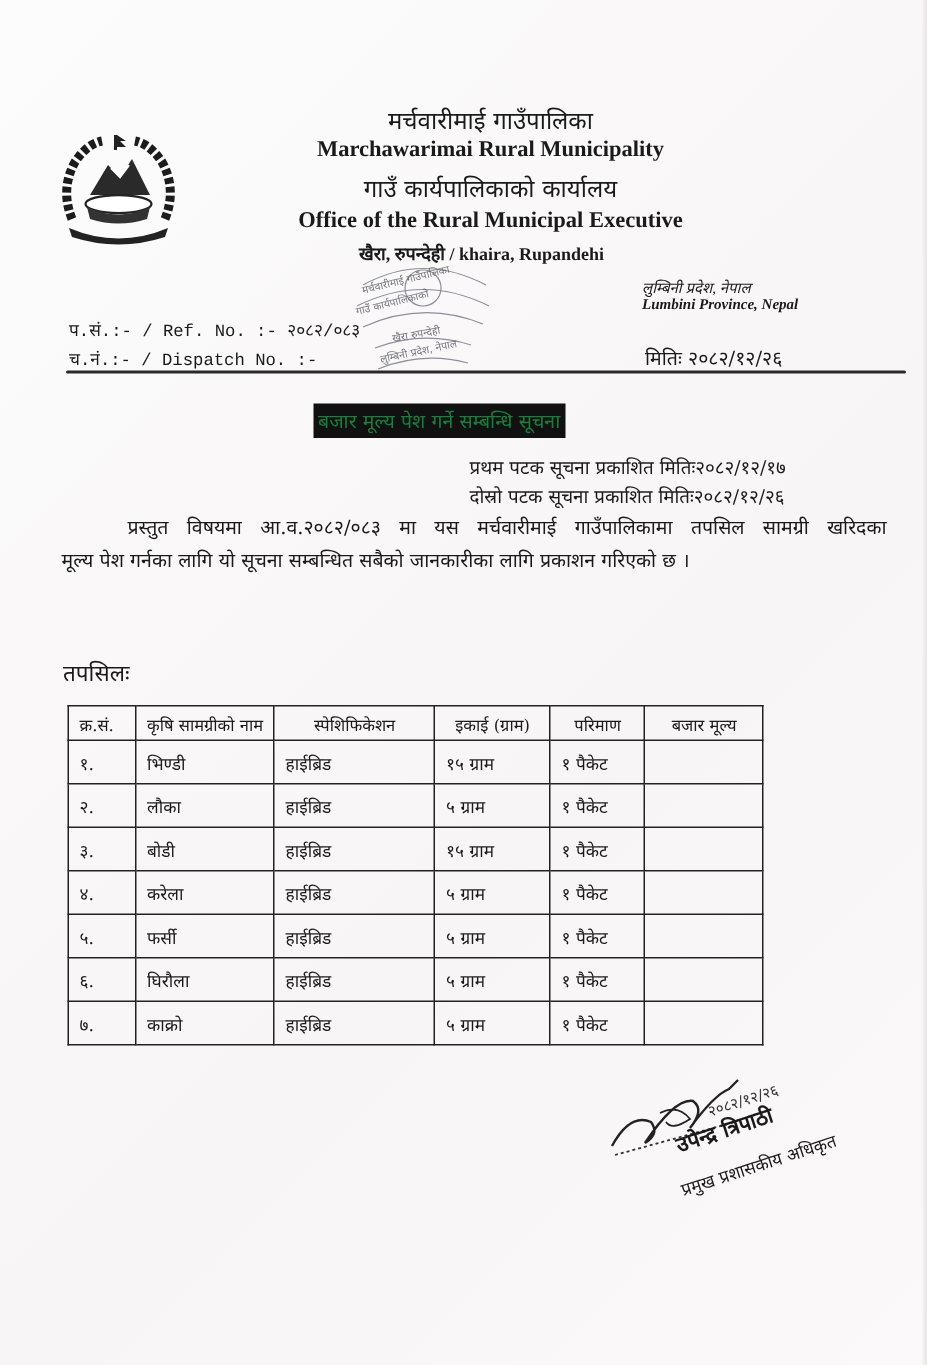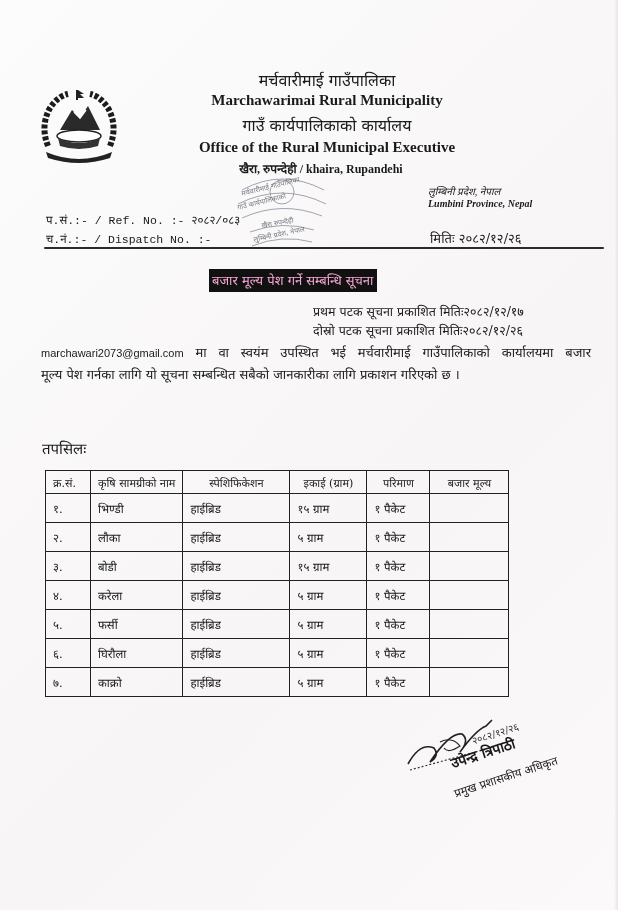--- a/index.html
+++ b/index.html
@@ -27,21 +27,21 @@
   .prov-np { top: 184px; font-size: 10px; }
   .prov-en { top: 198px; font-size: 10px; font-weight: bold; }
 
   .ref { position: absolute; left: 46px; font-size: 11.5px; font-family: Liberation Mono, monospace; }
   .ref-no { top: 212px; }
   .disp-no { top: 231px; }
   .date { position: absolute; left: 430px; top: 229px; font-size: 13px; }
 
   .hr { position: absolute; left: 44px; top: 247px; width: 560px; height: 2px; background: #2a2a2a; border-radius: 1px; }
 
-  .title-box { position: absolute; left: 209px; top: 269px; background: #111; color: #f9a8d4; font-size: 13px; padding: 2px 4px 3px 3px; white-space: nowrap; }
+  .title-box { position: absolute; left: 209px; top: 269px; background: #111; color: #15803d; font-size: 13px; padding: 2px 4px 3px 3px; white-space: nowrap; }
 
   .pub { position: absolute; left: 313px; font-size: 12.5px; white-space: nowrap; }
   .pub1 { top: 303px; }
   .pub2 { top: 322px; }
 
   .para { position: absolute; left: 41px; width: 550px; font-size: 13px; line-height: 22px; text-align: justify; }
   .para .line { display: block; white-space: nowrap; text-align-last: justify; }
   .para .indent { padding-left: 44px; }
   .para .last { text-align-last: left; }
   .email { font-family: "Liberation Sans", sans-serif; font-size: 11px; }
@@ -117,21 +117,21 @@
 </div>
 
 <div class="hr"></div>
 
 <div class="title-box">बजार मूल्य पेश गर्ने सम्बन्धि सूचना</div>
 
 <div class="pub pub1">प्रथम पटक सूचना प्रकाशित मितिः२०८२/१२/१७</div>
 <div class="pub pub2">दोस्रो पटक सूचना प्रकाशित मितिः२०८२/१२/२६</div>
 
 <div class="para" style="top:342px;">
-  <span class="line"><span class="email">marchawari2073@gmail.com</span> <span>मा वा स्वयंम उपस्थित भई मर्चवारीमाई गाउँपालिकाको कार्यालयमा बजार</span></span>
+  <span class="line indent">प्रस्तुत विषयमा आ.व.२०८२/०८३ मा यस मर्चवारीमाई गाउँपालिकामा तपसिल सामग्री खरिदका</span>
   <span class="line last">मूल्य पेश गर्नका लागि यो सूचना सम्बन्धित सबैको जानकारीका लागि प्रकाशन गरिएको छ ।</span>
 </div>
 
 <div class="tapasil">तपसिलः</div>
 
 <table class="items">
   <thead>
     <tr>
       <th class="c0">क्र.सं.</th>
       <th class="c1">कृषि सामग्रीको नाम</th>

